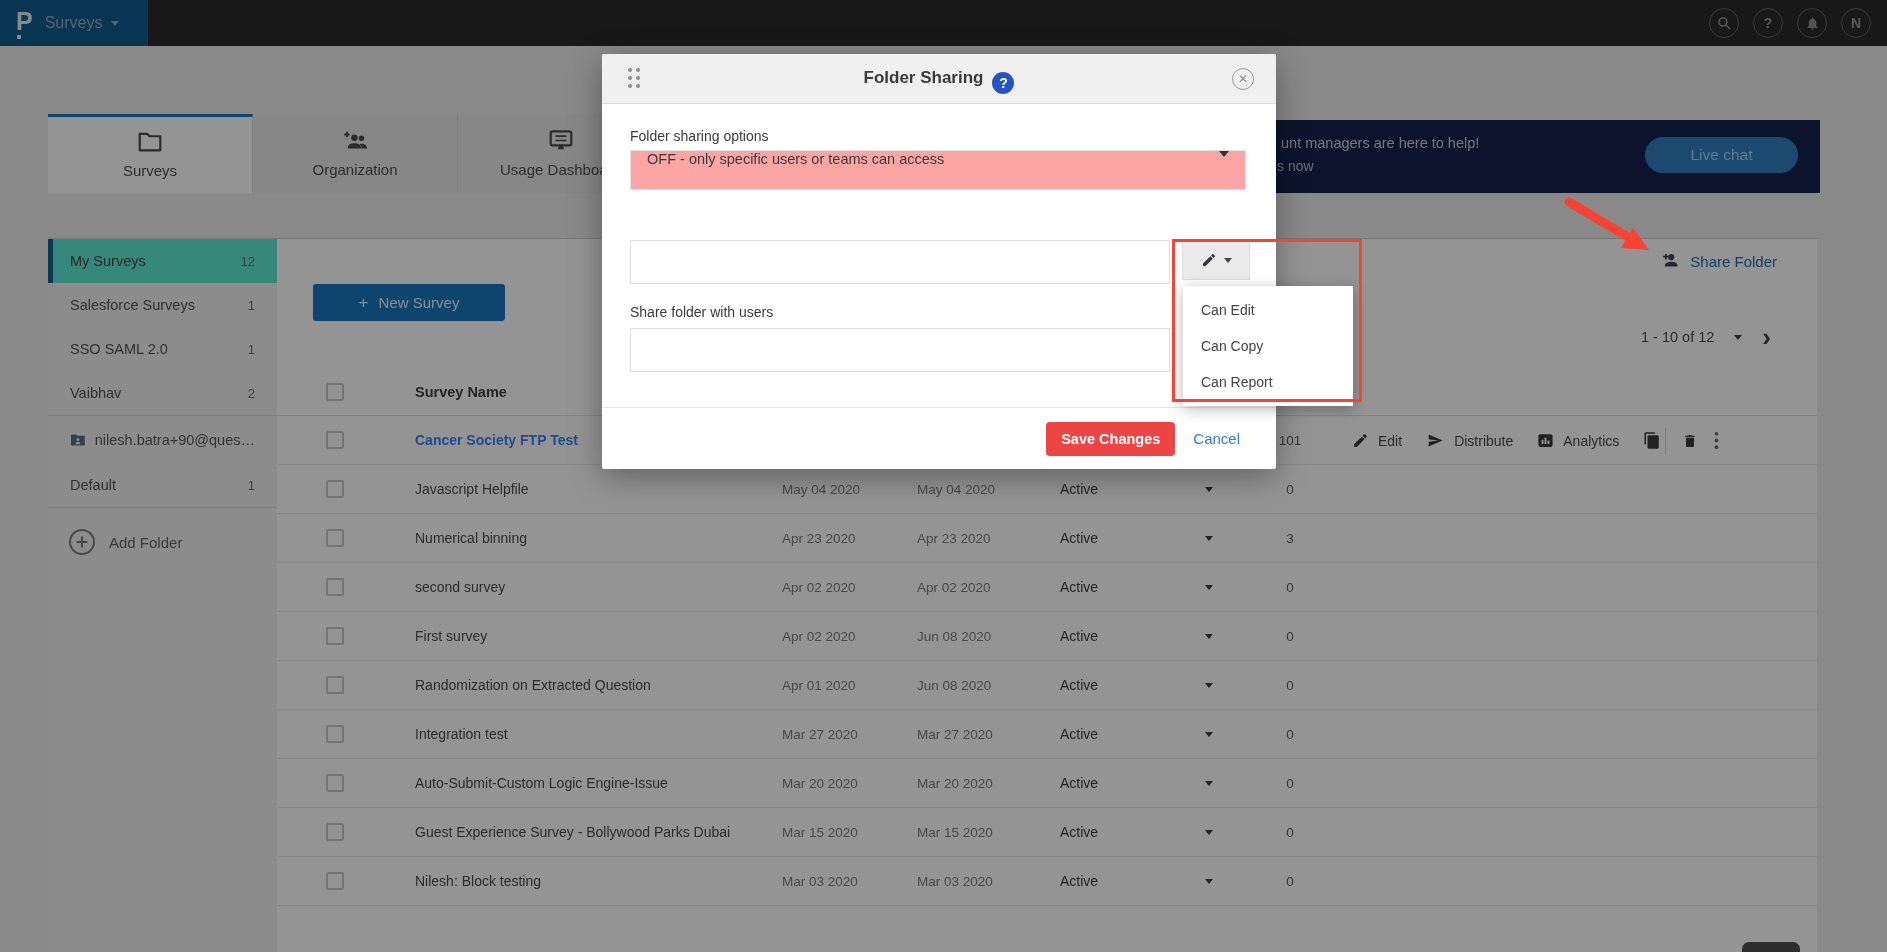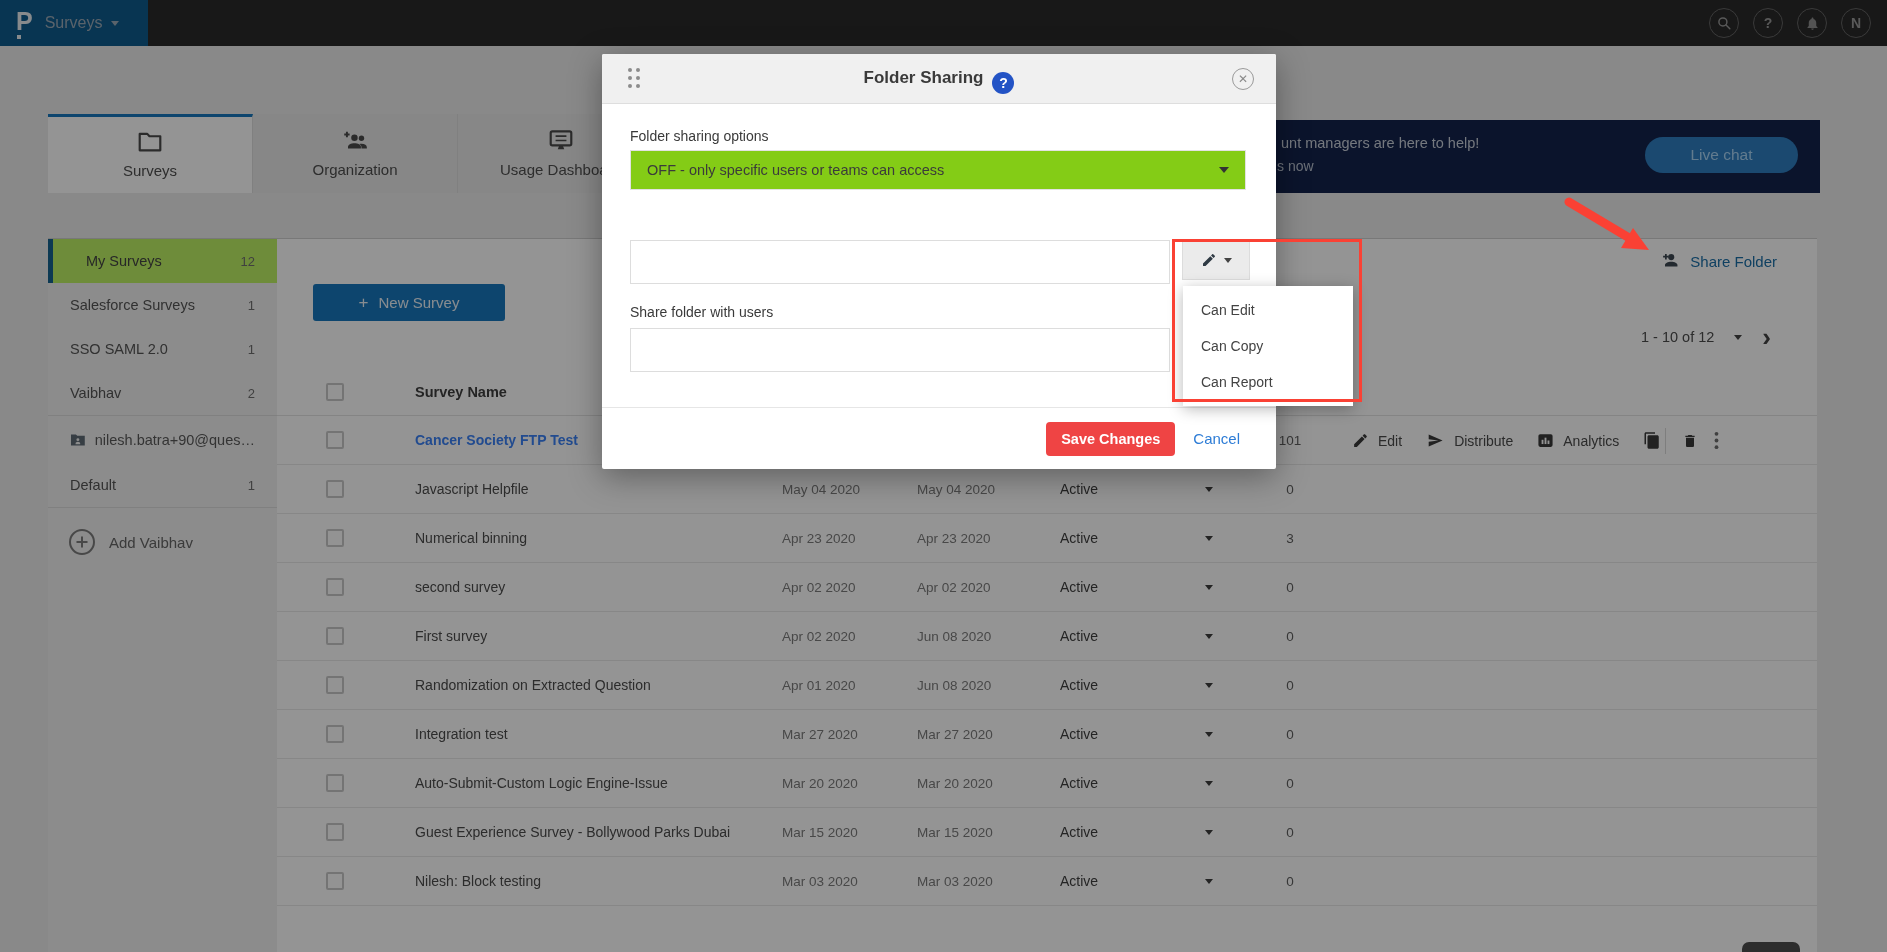--- a/index.html
+++ b/index.html
@@ -32,21 +32,21 @@
   .banner-l2{position:absolute;left:597px;top:38px;color:#b9c0cf;font-size:14px;}
   .live-chat{position:absolute;left:965px;top:17px;width:153px;height:36px;border-radius:18px;
     background:#2f7fc1;color:#a9d4f5;font-size:15.5px;display:flex;align-items:center;justify-content:center;cursor:pointer;}
 
   
   .panel{position:absolute;left:48px;top:238px;width:1769px;bottom:0;background:#fff;border-top:1px solid #cfcfcf;}
   .sidebar{position:absolute;left:0;top:0;width:229px;bottom:0;background:#f1f1f1;}
   .side-item{position:relative;height:44px;display:flex;align-items:center;padding:0 22px;
     color:#555;font-size:14.5px;cursor:pointer;gap:9px;}
   .side-item .count{margin-left:auto;font-size:13px;color:#6f6f6f;}
-  .side-item.active{background:#bef264;border-left:5px solid #15628f;padding-left:33px;color:#444;}
+  .side-item.active{background:#5eead4;border-left:5px solid #15628f;padding-left:17px;color:#444;}
   .side-div{height:1px;background:#dcdcdc;}
   .add-folder{display:flex;align-items:center;gap:13px;padding:20px 20px;color:#666;font-size:15px;cursor:pointer;}
 
   
   .main{position:absolute;left:229px;top:0;right:0;bottom:0;}
   .share-folder{position:absolute;right:40px;top:12px;display:flex;align-items:flex-end;gap:10px;
     color:#1b6fa8;font-size:15px;cursor:pointer;}
   .new-survey{position:absolute;left:36px;top:45px;width:192px;height:37px;background:#1878bd;
     border:none;border-radius:3px;color:#e9f1f8;font-size:15px;display:flex;align-items:center;
     justify-content:center;gap:10px;cursor:pointer;font-family:inherit;}
@@ -88,22 +88,22 @@
   .drag{position:absolute;left:26px;top:14px;display:grid;grid-template-columns:4px 4px;gap:4px;cursor:grab;}
   .drag span{width:4px;height:4px;border-radius:50%;background:#8c8c8c;}
   .m-title{position:absolute;left:0;right:0;top:14px;text-align:center;font-size:17px;font-weight:bold;color:#3a3a3a;}
   .q-ic{display:inline-flex;width:22px;height:22px;border-radius:50%;background:#2353c5;color:#fff;
     font-size:14px;font-weight:bold;align-items:center;justify-content:center;margin-left:9px;
     vertical-align:-5px;cursor:pointer;}
   .m-close{position:absolute;right:22px;top:14px;width:22px;height:22px;border:1px solid #9a9a9a;
     border-radius:50%;color:#8a8a8a;display:flex;align-items:center;justify-content:center;
     font-size:12px;cursor:pointer;}
   .m-lbl{position:absolute;left:28px;font-size:14px;color:#3a3a3a;}
-  .m-select{position:absolute;left:28px;top:96px;width:616px;height:40px;background:#84cc16;
-    border:1px solid #e2e2e2;display:flex;align-items:center;padding:0 16px;font-size:14.5px;
+  .m-select{position:absolute;left:28px;top:96px;width:616px;height:40px;background:#fca5a5;
+    border:1px solid #e2e2e2;display:flex;padding:0 16px;font-size:14.5px;
     color:#3b3b3b;cursor:pointer;}
   .m-select .tri{margin-left:auto;color:#333;}
   .m-input{position:absolute;left:28px;width:540px;height:44px;border:1px solid #ddd;background:#fff;
     font-family:inherit;font-size:14px;padding:0 12px;outline:none;}
   .perm-btn{position:absolute;left:580px;top:186px;width:68px;height:40px;background:#ebebeb;
     border:1px solid #dcdcdc;display:flex;align-items:center;justify-content:center;gap:7px;
     color:#444;cursor:pointer;}
   .perm-menu{position:absolute;left:581px;top:232px;width:170px;background:#fff;padding:6px 0;
     box-shadow:0 3px 14px rgba(0,0,0,0.28);z-index:61;}
   .perm-item{height:36px;display:flex;align-items:center;padding:0 18px;font-size:14px;color:#434343;cursor:pointer;}
@@ -215,21 +215,21 @@
       <div class="side-item">
         <span>Default</span>
         <span class="count">1</span>
       </div>
       <div class="side-div"></div>
       <div class="add-folder">
         <svg width="28" height="28" viewBox="0 0 28 28">
             <circle cx="14" cy="14" r="12" fill="none" stroke="#7d7d7d" stroke-width="2"></circle>
             <path d="M14 8.5v11M8.5 14h11" stroke="#7d7d7d" stroke-width="2"></path>
           </svg>
-        <span>Add Vaibhav</span>
+        <span>Add Folder</span>
       </div>
     </div>
 
     <div class="main">
       <div class="share-folder">
         <svg width="21" height="19" viewBox="0 0 24 22" fill="#3d4852">
             <circle cx="14" cy="7" r="3.6"></circle>
             <path d="M14 12.5c-4 0-7.2 1.7-7.2 3.8V18h14.4v-1.7c0-2.1-3.2-3.8-7.2-3.8z"></path>
             <path d="M4.6 5.6h2.2V3.4h2v2.2H11v2H8.8v2.2h-2V7.6H4.6z"></path>
           </svg>

